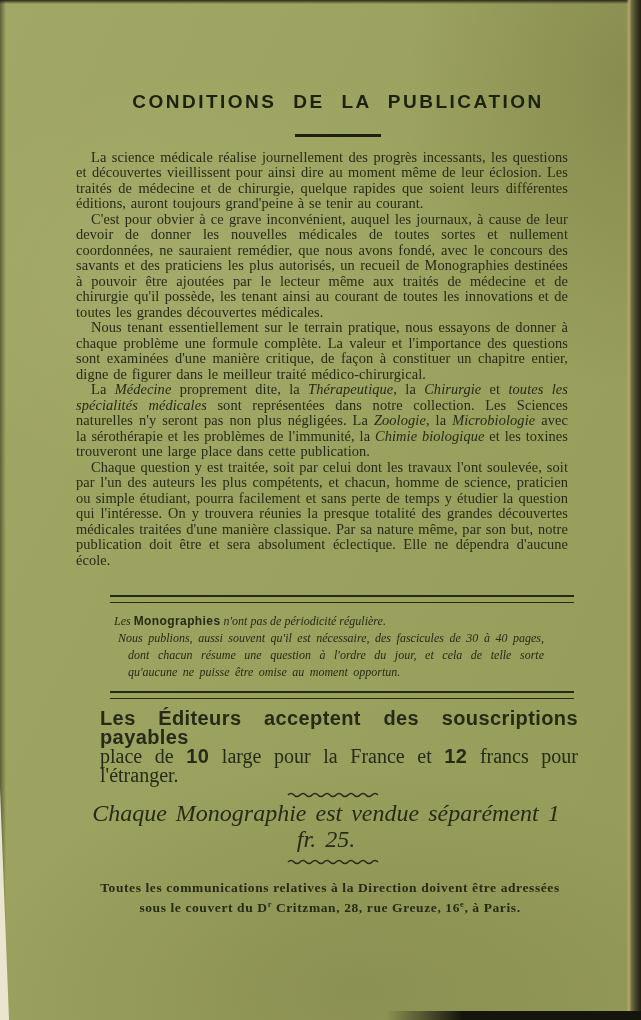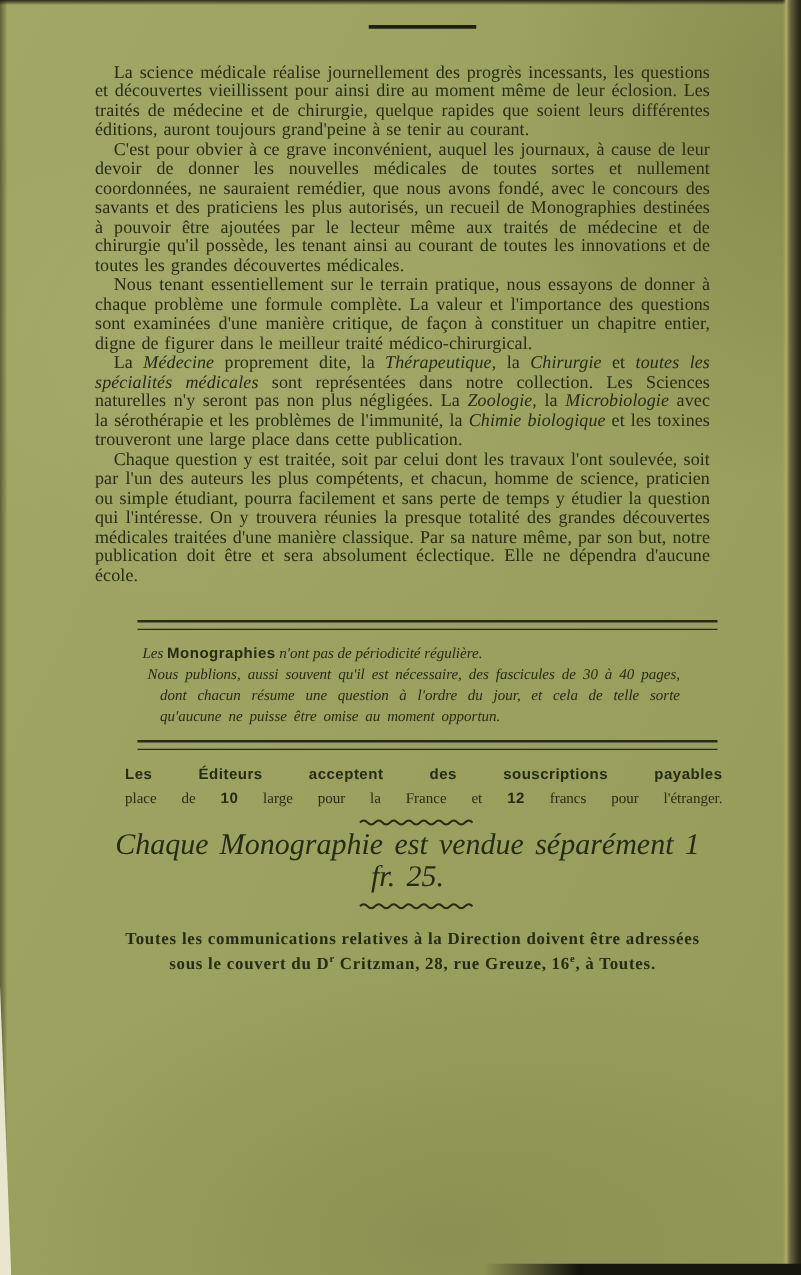--- a/index.html
+++ b/index.html
@@ -46,31 +46,31 @@
   .content{position:absolute;left:76px;top:0;width:492px;}
   h1.title{
     margin:90px 0 0;position:relative;left:16px;
     font-family:"Liberation Sans","DejaVu Sans",sans-serif;
     font-weight:bold;font-size:19px;line-height:24px;
     letter-spacing:2.5px;word-spacing:9px;
     text-align:center;color:var(--title_ink);
   }
   .title-rule{width:86px;height:2.5px;background:var(--title_ink);
     margin:20px auto 0;position:relative;left:16px;}
-  .body{margin-top:28px;}
+  .body{margin-top:13px;}
   p.bp{margin:0;text-indent:15px;font-size:14.4px;line-height:15.5px;
     text-align:justify;word-spacing:1px;letter-spacing:0.1px;}
   .double-rule{height:5px;width:464px;margin:27px 0 0 34px;
     border-top:2px solid var(--ink);border-bottom:1.5px solid var(--ink);}
   .double-rule.second{margin-top:10px;}
   .notice{margin:10px 0 0 36px;width:432px;font-size:12px;line-height:17px;}
   .notice p{margin:0;}
   .notice-head{margin-left:2px !important;}
   .notice-para{padding-left:16px;text-indent:-10px;text-align:justify;word-spacing:2.5px;}
-  .subscription{margin:10px 0 0 24px;width:478px;font-size:12px;line-height:19px;}
+  .subscription{margin:10px 0 0 24px;width:478px;font-size:20px;line-height:19px;}
   .sub-line{text-align:justify;text-align-last:justify;}
   .sub-line.l2{padding:0 24px;}
   .subscription .bd, .notice .bd{
     font-family:"Liberation Sans","DejaVu Sans",sans-serif;letter-spacing:0.4px;}
   .wavy{width:94px;margin:6px auto 0;position:relative;left:12px;line-height:0;}
   .price{margin:2px 0 0;font-size:24px;line-height:26px;text-align:center;
     word-spacing:3px;position:relative;left:4px;}
   .footer{margin:13px auto 0;max-width:478px;font-weight:bold;font-size:13.5px;
     line-height:19.5px;text-align:center;letter-spacing:0.6px;position:relative;left:8px;}
   .it{font-style:italic;}
@@ -82,20 +82,21 @@
 
 <div class="page">
   <div class="texture"></div>
   <div class="edge-top"></div>
   <div class="edge-left"></div>
   <div class="edge-right"></div>
   <div class="backing-corner"></div>
   <div class="bottom-shadow"></div>
 
   <div class="content">
+    <h1 class="title">CONDITIONS DE LA PUBLICATION</h1>
     <div class="title-rule"></div>
 
     <div class="body">
       <p class="bp"><span>La science médicale réalise journellement des progrès incessants, les questions et découvertes vieillissent pour ainsi dire au moment même de leur éclosion. Les traités de médecine et de chirurgie, quelque rapides que soient leurs différentes éditions, auront toujours grand'peine à se tenir au courant.</span></p>
       <p class="bp"><span>C'est pour obvier à ce grave inconvénient, auquel les journaux, à cause de leur devoir de donner les nouvelles médicales de toutes sortes et nullement coordonnées, ne sauraient remédier, que nous avons fondé, avec le concours des savants et des praticiens les plus autorisés, un recueil de Monographies destinées à pouvoir être ajoutées par le lecteur même aux traités de médecine et de chirurgie qu'il possède, les tenant ainsi au courant de toutes les innovations et de toutes les grandes découvertes médicales.</span></p>
       <p class="bp"><span>Nous tenant essentiellement sur le terrain pratique, nous essayons de donner à chaque problème une formule complète. La valeur et l'importance des questions sont examinées d'une manière critique, de façon à constituer un chapitre entier, digne de figurer dans le meilleur traité médico-chirurgical.</span></p>
       <p class="bp"><span>La </span><span class="it">Médecine</span><span> proprement dite, la </span><span class="it">Thérapeutique</span><span>, la </span><span class="it">Chirurgie</span><span> et </span><span class="it">toutes les spécialités médicales</span><span> sont représentées dans notre collection. Les Sciences naturelles n'y seront pas non plus négligées. La </span><span class="it">Zoologie</span><span>, la </span><span class="it">Microbiologie</span><span> avec la sérothérapie et les problèmes de l'immunité, la </span><span class="it">Chimie biologique</span><span> et les toxines trouveront une large place dans cette publication.</span></p>
       <p class="bp"><span>Chaque question y est traitée, soit par celui dont les travaux l'ont soulevée, soit par l'un des auteurs les plus compétents, et chacun, homme de science, praticien ou simple étudiant, pourra facilement et sans perte de temps y étudier la question qui l'intéresse. On y trouvera réunies la presque totalité des grandes découvertes médicales traitées d'une manière classique. Par sa nature même, par son but, notre publication doit être et sera absolument éclectique. Elle ne dépendra d'aucune école.</span></p>
     </div>
 
@@ -120,15 +121,15 @@
     </div>
 
     <p class="price"><span class="it">Chaque Monographie est vendue séparément 1 fr. 25.</span></p>
 
     <div class="wavy">
       <svg width="94" height="7" viewBox="0 0 94 7" xmlns="http://www.w3.org/2000/svg">
         <path d="M1 4 Q 4 0.8 7 4 T 13 4 T 19 4 T 25 4 T 31 4 T 37 4 T 43 4 T 49 4 T 55 4 T 61 4 T 67 4 T 73 4 T 79 4 T 85 4 T 91 4" fill="none" stroke="#262b18" stroke-width="1.5"></path>
       </svg>
     </div>
 
-    <p class="footer"><span class="bd">Toutes les communications relatives à la Direction doivent être adressées sous le couvert du D</span><span class="bd sp">r</span><span class="bd"> Critzman, 28, rue Greuze, 16</span><span class="bd sp">e</span><span class="bd">, à Toutes.</span></p>
+    <p class="footer"><span class="bd">Toutes les communications relatives à la Direction doivent être adressées sous le couvert du D</span><span class="bd sp">r</span><span class="bd"> Critzman, 28, rue Greuze, 16</span><span class="bd sp">e</span><span class="bd">, à Paris.</span></p>
   </div>
 </div>
 
 </body></html>

